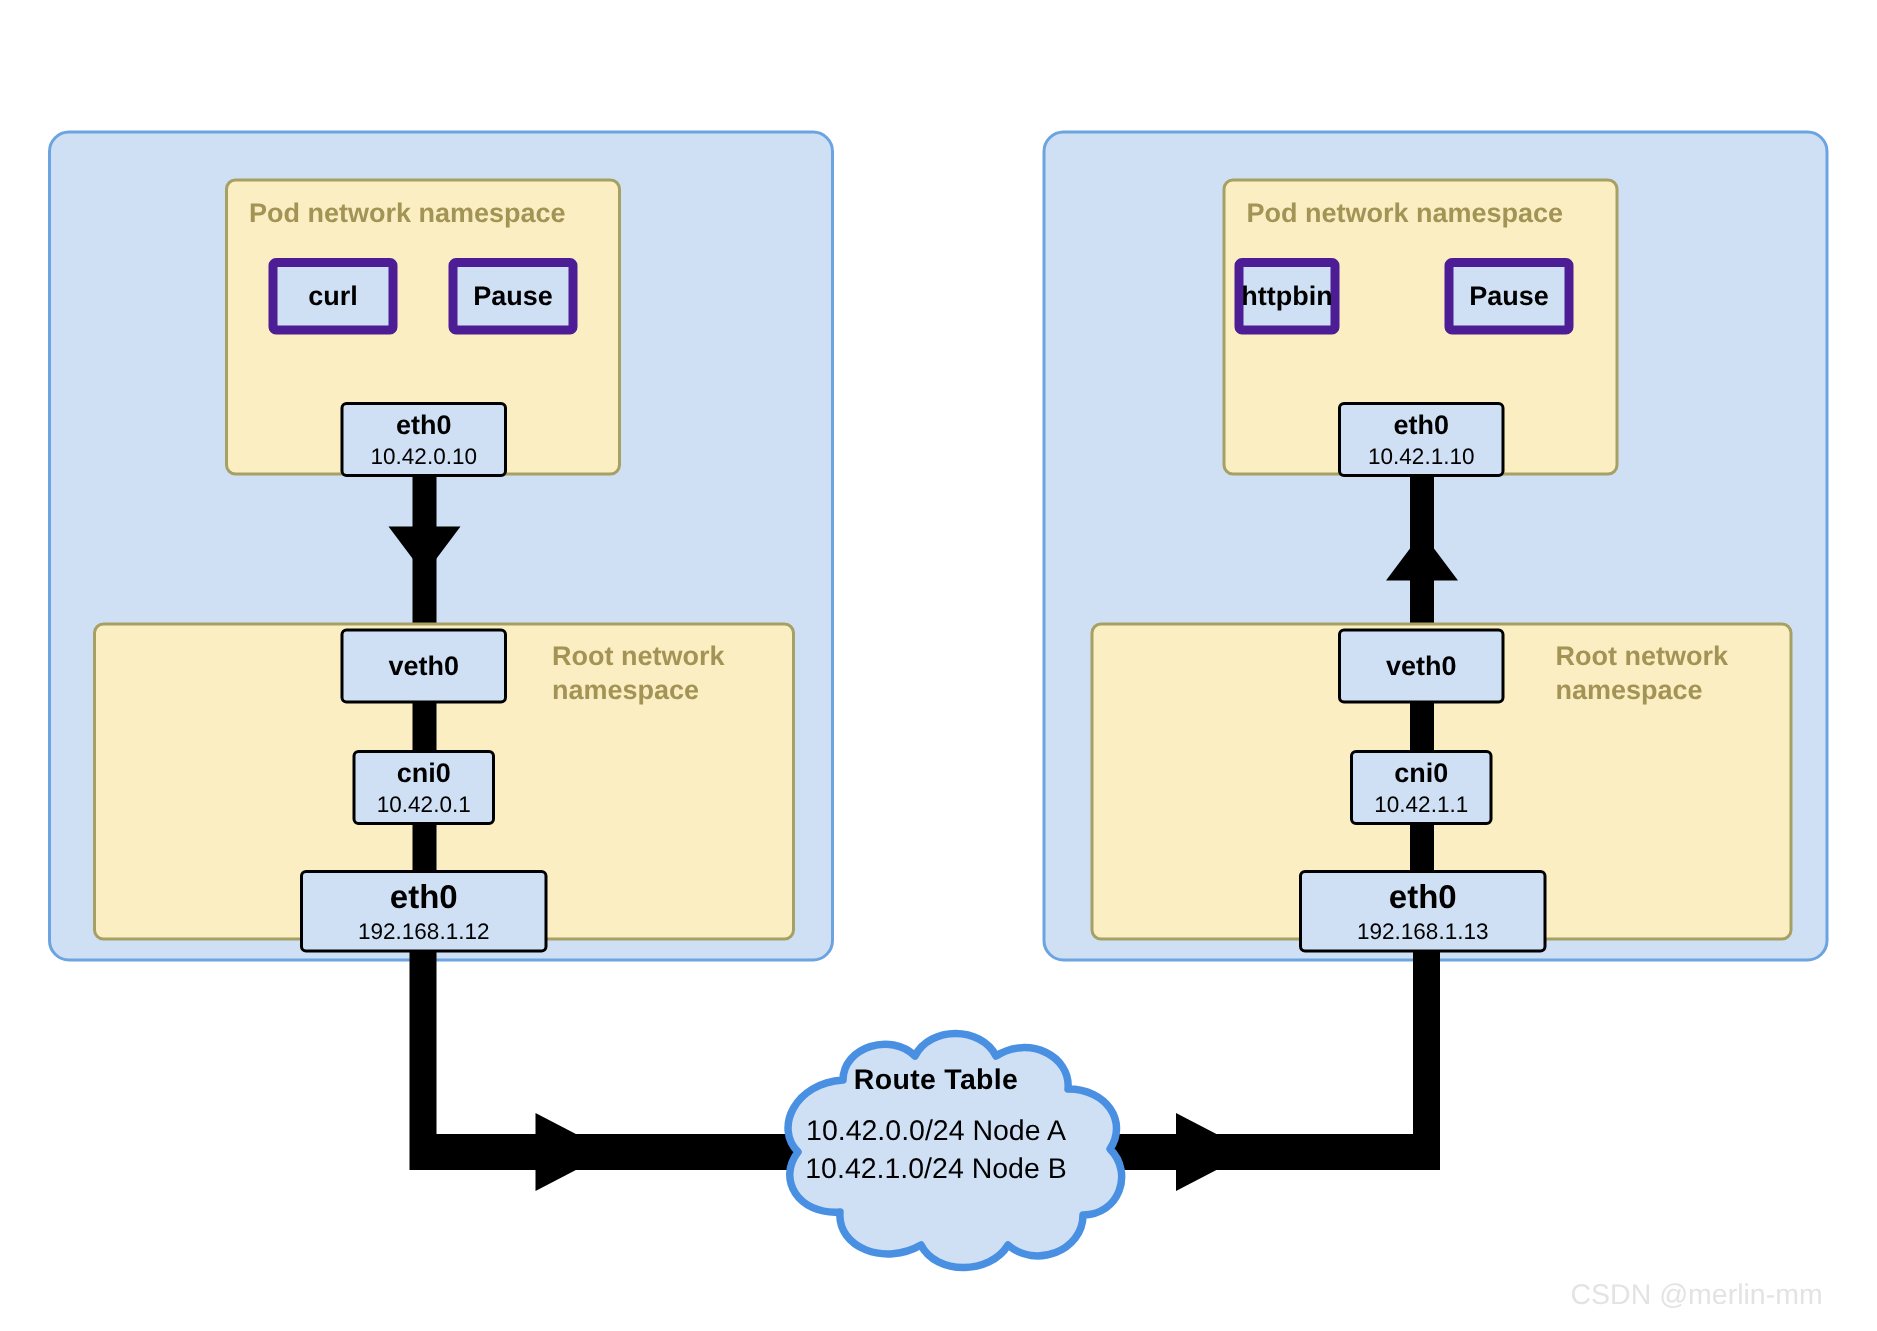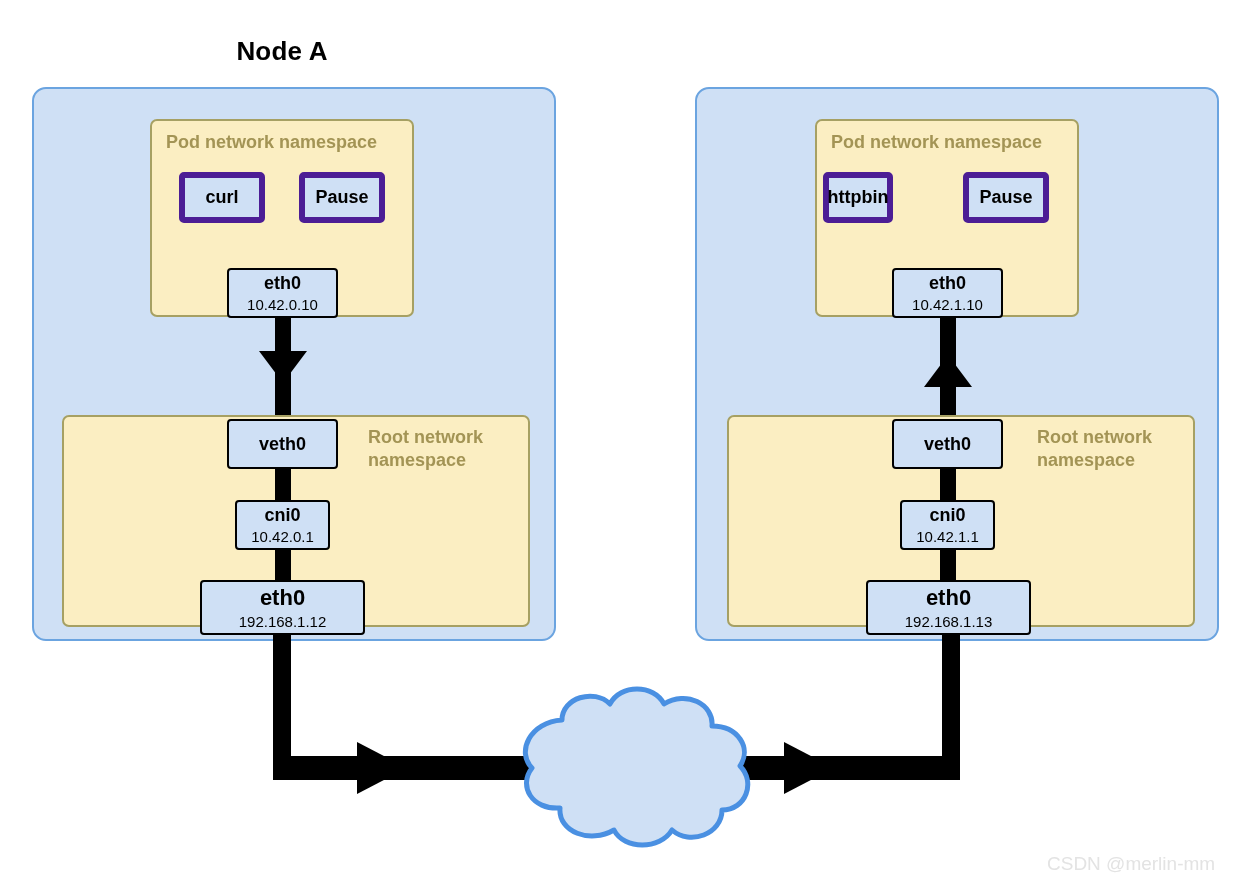--- a/index.html
+++ b/index.html
@@ -118,21 +118,20 @@
     color: #e3e3e3;
     font-size: 19px;
     white-space: nowrap;
   }
 </style>
 </head>
 <body>
 
 <div id="canvas">
 
-  <div class="abs node-title" style="left:182px; top:36px; width:200px;">Node A</div>
 
   <div class="abs node-box" style="left:32px; top:87px; width:524px; height:554px;"></div>
 
   <div class="abs ns-box" style="left:150px; top:119px; width:264px; height:198px;"></div>
   <div class="abs ns-label" style="left:150px; top:131px; width:264px;">Pod network namespace</div>
 
   <div class="abs ctr" style="left:179px; top:172px; width:86px; height:51px;">
     <span>curl</span>
   </div>
   <div class="abs ctr" style="left:299px; top:172px; width:86px; height:51px;">
@@ -235,17 +234,22 @@
                C 130 2, 164 2, 174 22
                C 196 8, 224 22, 222 44
                C 248 44, 262 66, 250 84
                C 266 100, 256 128, 232 128
                C 232 152, 200 164, 182 148
                C 170 168, 134 168, 124 148
                C 100 162, 68 150, 70 126
                C 42 128, 28 104, 42 86
                C 26 70, 40 40, 72 38 Z" fill="#cfe0f5" stroke="#4a90e2" stroke-width="5" stroke-linejoin="round"></path>
     </svg>
+    <div class="abs cloud-text" style="left:0px; top:28px; width:268px;">
+      <div class="cloud-title">Route Table</div>
+      <div class="cloud-line" style="margin-top:10px;">10.42.0.0/24 Node A</div>
+      <div class="cloud-line">10.42.1.0/24 Node B</div>
+    </div>
   </div>
 
   <div class="abs watermark" style="left:1047px; top:853px;">CSDN @merlin-mm</div>
 
 </div>
 
 </body></html>

